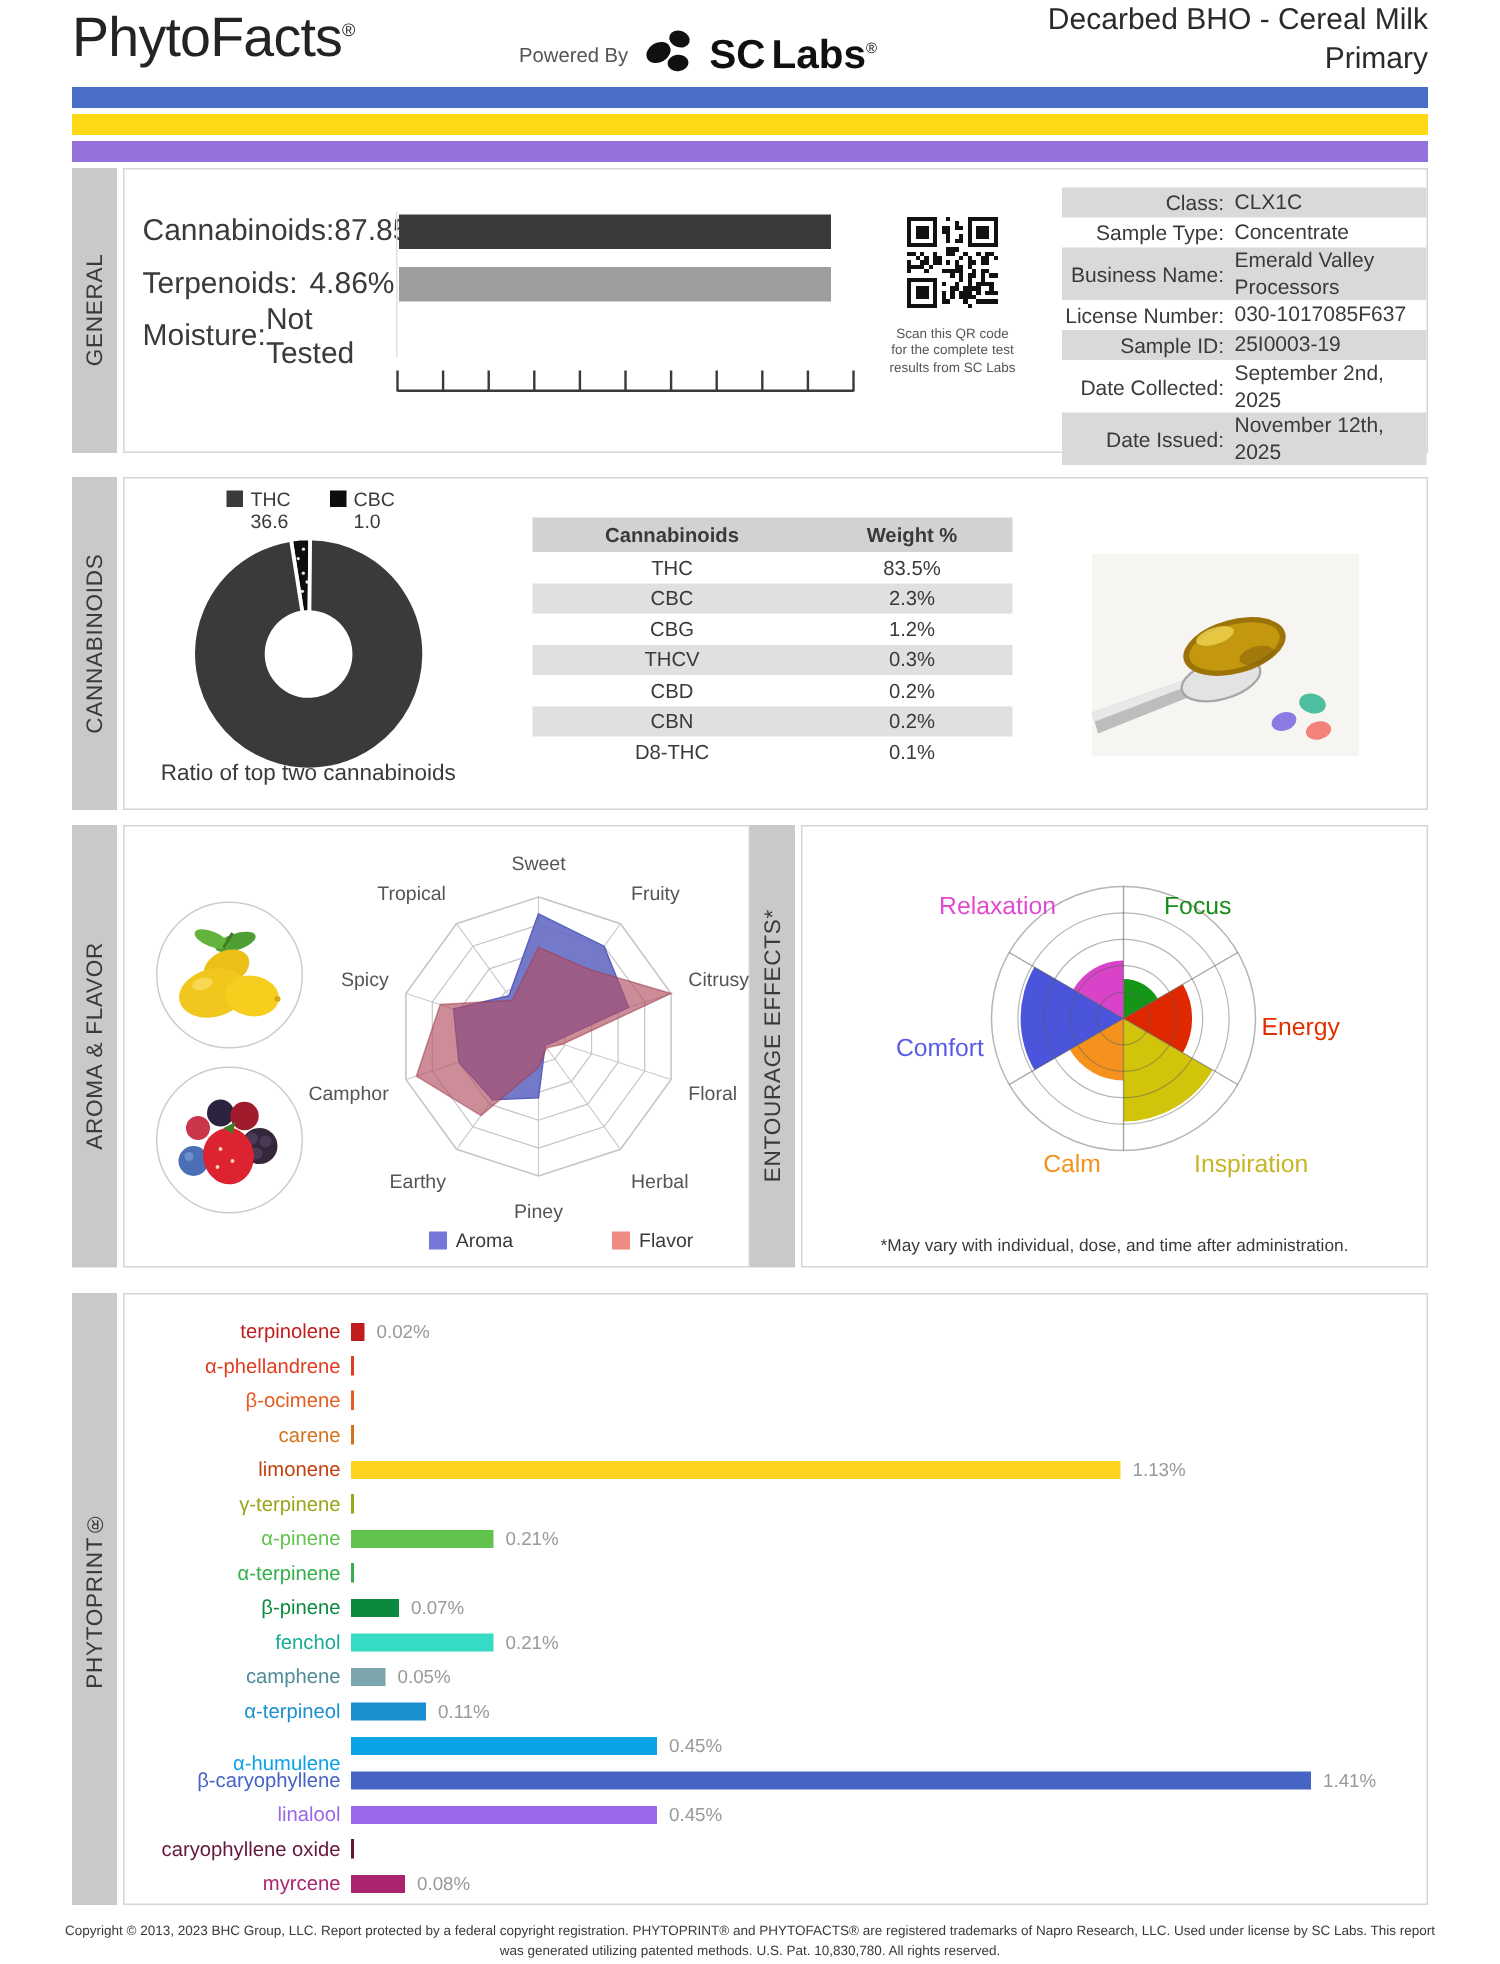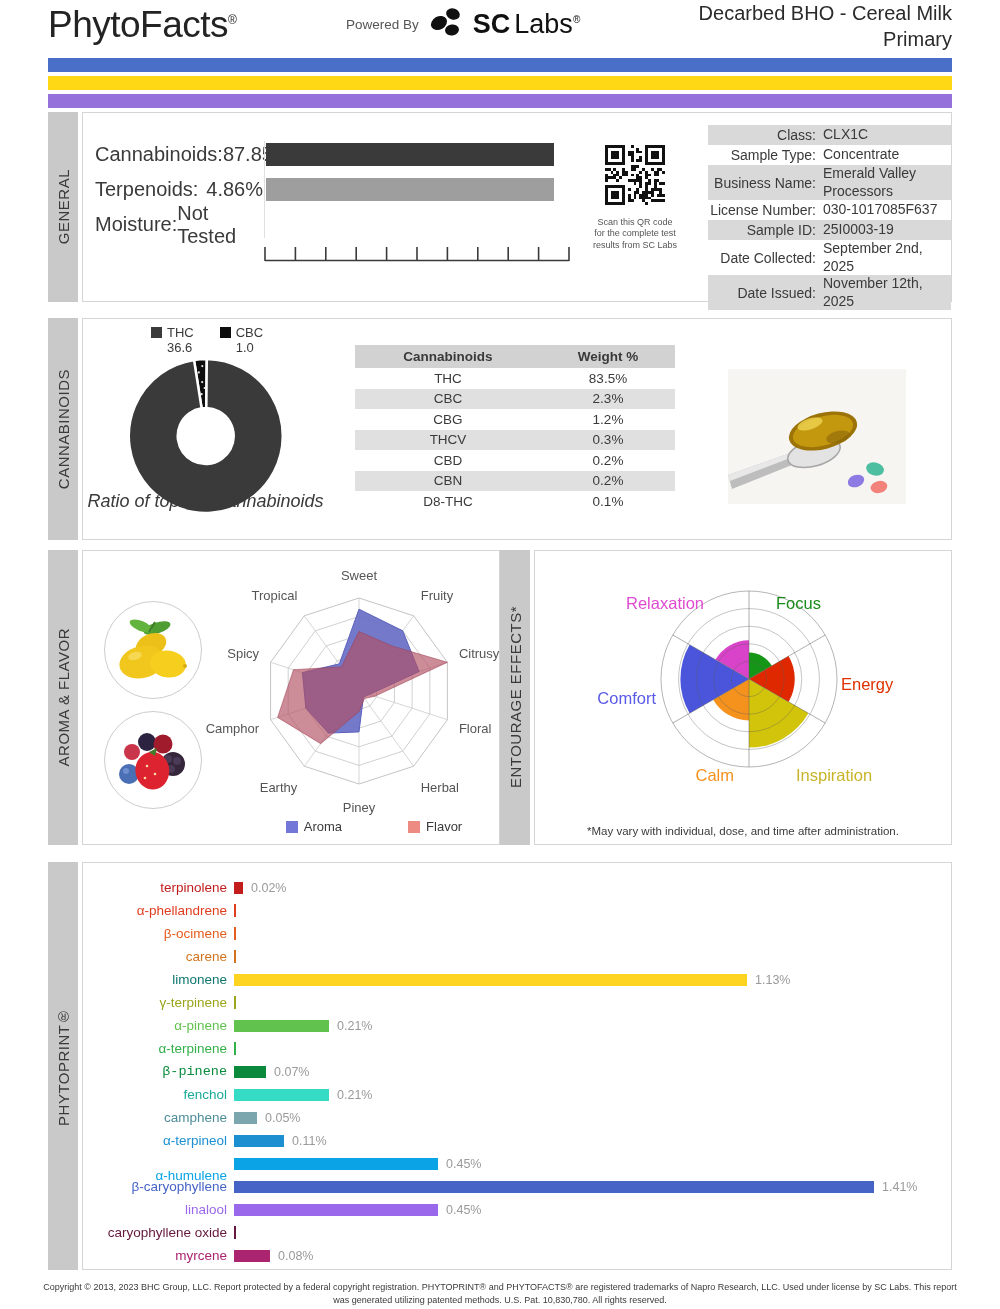--- a/index.html
+++ b/index.html
@@ -2,25 +2,25 @@
 <html><head>
 <meta charset="utf-8">
 <style>
   html,body{margin:0;padding:0;background:#fff;}
   .page{position:relative;width:1000px;height:1309px;background:#fff;overflow:hidden;
         font-family:"Liberation Sans",sans-serif;color:#3a3a3a;}
 
   
   #logo{position:absolute;left:48px;top:4px;font-size:37px;font-weight:500;letter-spacing:-0.5px;color:#232323;}
   #logo sup{font-size:12px;}
-  #powered{position:absolute;left:346px;top:4px;display:flex;align-items:center;gap:9px;}
+  #powered{position:absolute;left:346px;top:16px;display:flex;align-items:center;gap:9px;}
   .pb-text{font-size:13.5px;color:#555;}
   #sc-wordmark{font-size:27px;color:#101010;white-space:nowrap;}
   .sc-bold{font-weight:700;}
-  .sc-light{font-weight:400;margin-left:4px;}
+  .sc-light{font-weight:700;margin-left:4px;}
   #sc-wordmark sup{font-size:10px;}
   #title{position:absolute;right:48px;top:0;text-align:right;font-size:20px;font-weight:500;color:#2b2b2b;line-height:1.3;}
   #hdr-bars{position:absolute;left:48px;top:58px;width:904px;display:flex;flex-direction:column;gap:4px;}
   .hdr-bar{height:14px;}
 
   
   .section{position:absolute;display:flex;}
   .vtab{width:30px;background:#c9c9c9;display:flex;align-items:center;justify-content:center;flex:none;margin-right:4px;}
   .vtab span{writing-mode:vertical-rl;transform:rotate(180deg);font-size:15px;color:#3a3a3a;letter-spacing:0.5px;white-space:nowrap;}
   .content{flex:1;border:1px solid #d5d5d5;background:#fff;position:relative;}
@@ -41,21 +41,21 @@
   .info-label{width:108px;text-align:right;flex:none;}
   .info-value{padding-left:7px;padding-right:2px;flex:1;line-height:1.25;}
 
   
   #sec-cannabinoids{left:48px;top:318px;width:904px;height:222px;}
   #cb-legend{position:absolute;left:68px;top:6px;display:flex;gap:26px;font-size:13px;}
   .cbl-top{display:flex;align-items:center;gap:5px;}
   .cbl-swatch{width:11px;height:11px;display:inline-block;}
   .cbl-val{margin-left:16px;}
   #donut-holder{position:absolute;left:43px;top:37px;width:160px;height:160px;}
-  #cb-caption{position:absolute;left:0;top:172px;width:245px;text-align:center;font-size:18px;font-style:italic;}
+  #cb-caption{position:absolute;left:0;top:188px;width:245px;text-align:center;font-size:15px;}
   #cb-table{position:absolute;left:272px;top:26px;width:320px;font-size:13.5px;}
   .cbt-head{display:flex;background:#d2d2d2;height:23px;align-items:center;font-weight:700;}
   .cbt-hcell:first-child{width:186px;text-align:center;}
   .cbt-hcell:last-child{flex:1;text-align:center;}
   .cbt-row{display:flex;height:20.5px;align-items:center;}
   .cbt-row:nth-child(even){background:#e0e0e0;}
   .cbt-cell:first-child{width:186px;text-align:center;}
   .cbt-cell:last-child{flex:1;text-align:center;}
   #photo-holder{position:absolute;left:645px;top:50px;width:178px;height:135px;}
 
@@ -527,39 +527,39 @@
           </div>
           <div class="terp-row">
             <div class="terp-label" style="color: rgb(229, 92, 31);">β-ocimene</div>
             <div class="terp-tick" style="background: rgb(229, 92, 31);"></div>
           </div>
           <div class="terp-row">
             <div class="terp-label" style="color: rgb(211, 115, 29);">carene</div>
             <div class="terp-tick" style="background: rgb(211, 115, 29);"></div>
           </div>
           <div class="terp-row">
-            <div class="terp-label" style="color: #0f766e;">limonene</div>
+            <div class="terp-label" style="color: #c2410c;">limonene</div>
             <div class="terp-bar" style="background: rgb(255, 212, 33); width: 513px;"></div>
             <div class="terp-val">1.13%</div>
           </div>
           <div class="terp-row">
             <div class="terp-label" style="color: rgb(154, 165, 27);">γ-terpinene</div>
             <div class="terp-tick" style="background: rgb(154, 165, 27);"></div>
           </div>
           <div class="terp-row">
             <div class="terp-label" style="color: rgb(98, 194, 78);">α-pinene</div>
             <div class="terp-bar" style="background: rgb(98, 194, 78); width: 95px;"></div>
             <div class="terp-val">0.21%</div>
           </div>
           <div class="terp-row">
             <div class="terp-label" style="color: rgb(51, 176, 74);">α-terpinene</div>
             <div class="terp-tick" style="background: rgb(51, 176, 74);"></div>
           </div>
           <div class="terp-row">
-            <div class="terp-label" style="color: rgb(11, 138, 62); font-family: Liberation Mono, monospace;">β-pinene</div>
+            <div class="terp-label" style="color: rgb(11, 138, 62);">β-pinene</div>
             <div class="terp-bar" style="background: rgb(11, 138, 62); width: 32px;"></div>
             <div class="terp-val">0.07%</div>
           </div>
           <div class="terp-row">
             <div class="terp-label" style="color: rgb(24, 171, 152);">fenchol</div>
             <div class="terp-bar" style="background: rgb(53, 219, 196); width: 95px;"></div>
             <div class="terp-val">0.21%</div>
           </div>
           <div class="terp-row">
             <div class="terp-label" style="color: rgb(77, 141, 153);">camphene</div>

